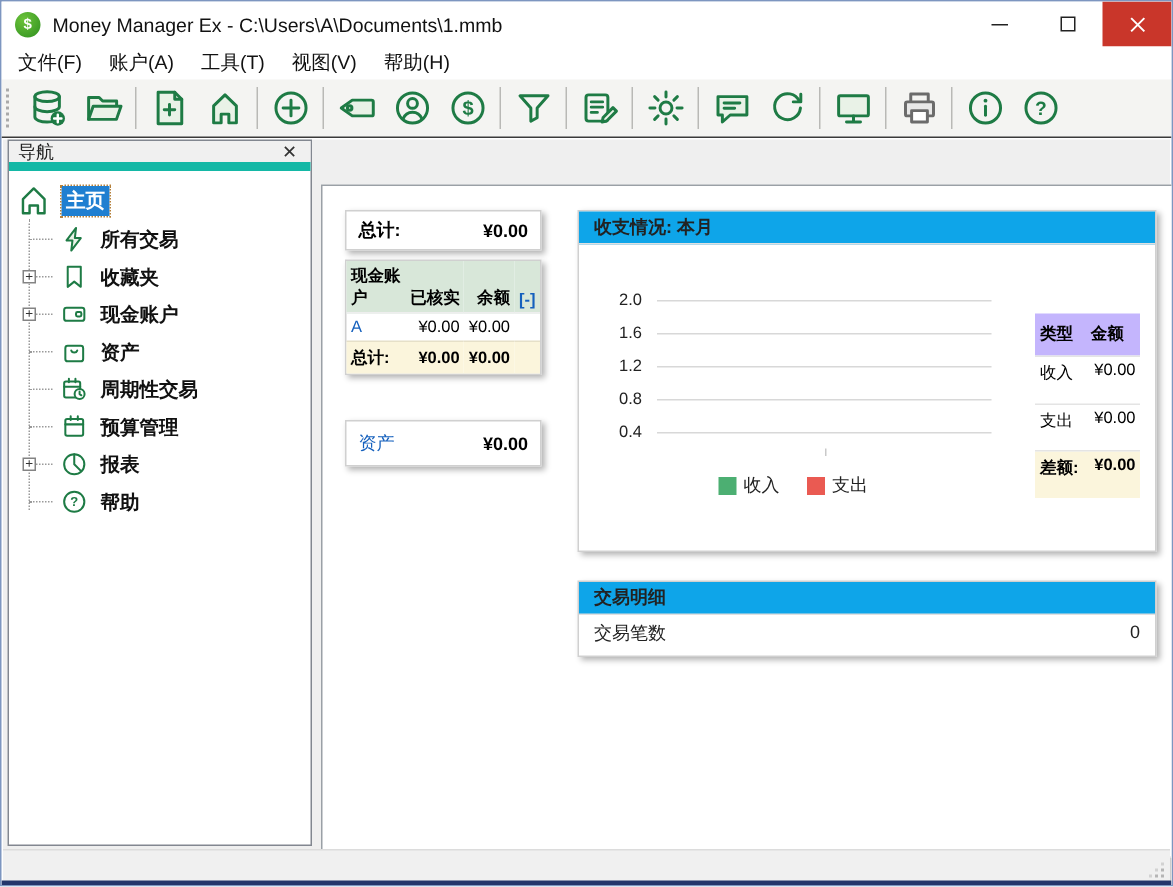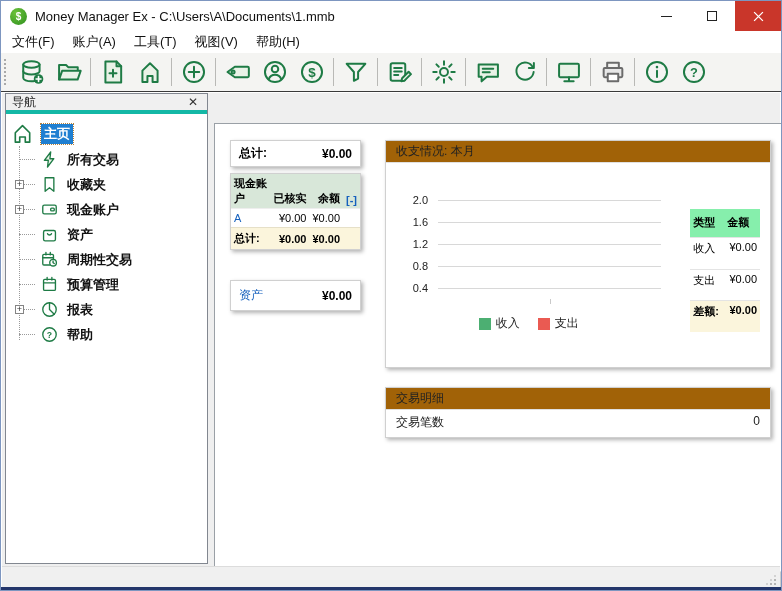--- a/index.html
+++ b/index.html
@@ -27,21 +27,21 @@
   .tb-sep { width:1px; height:28px; background:#b9b9b6; margin:0 3px; }
   .gi { stroke:#1e7b45; fill:none; stroke-width:1.7; stroke-linecap:round; stroke-linejoin:round; }
   .gi-fill { fill:#e9f2e7; }
   .gray { stroke:#6b6b6b; }
 
   
   .client { position:absolute; top:92px; left:1px; right:1px; height:473px; background:#efefef; }
 
   
   .sidebar { position:absolute; top:0; left:3px; width:203px; height:471px; background:#fff; border:1px solid #828790; }
-  .sb-header { height:20px; background:#f0f0f0; border-bottom:4px solid #14b8a6; display:flex; align-items:center; padding:0 6px; }
+  .sb-header { height:20px; background:#f0f0f0; border-bottom:6px solid #14b8a6; display:flex; align-items:center; padding:0 6px; }
   .sb-title { font-size:12px; color:#222; flex:1; }
   .sb-close { font-size:12px; color:#333; width:16px; text-align:center; font-weight:bold; }
   .tree { position:relative; padding-top:6px; }
   .tree::before { content:""; position:absolute; left:13px; top:32px; height:194px; border-left:1px dotted #9a9a9a; }
   .t-root { height:27px; display:flex; align-items:center; padding-left:5px; }
   .t-root svg { width:23px; height:23px; }
   .t-root .t-label { margin-left:7px; background:#1f7fd1; color:#fff; padding:1px 3px; outline:1px dotted #b5803a; }
   .t-row { position:relative; height:25px; display:flex; align-items:center; padding-left:34px; }
   .t-row::before { content:""; position:absolute; left:13px; top:12px; width:16px; border-top:1px dotted #9a9a9a; }
   .t-row svg { width:19px; height:19px; position:relative; background:#fff; }
@@ -59,35 +59,35 @@
   .acct-table th { background:#d8e7d9; font-weight:bold; padding:2px 3px; vertical-align:bottom; }
   .acct-table td { padding:3px 3px; }
   .num { text-align:right; white-space:nowrap; }
   .link { color:#1560bd; }
   .total-row td { background:#fbf5dc; font-weight:bold; border-top:1px solid #e6e0c8; }
   .acct-row td { border-top:1px solid #eee; }
   .card-assets { left:15px; top:156px; width:131px; padding:6px 8px; font-size:12px; }
   .card-assets .val { font-weight:bold; }
 
   .card-chart { left:170px; top:16px; width:386px; height:228px; }
-  .panel-header { height:22px; background:#a16207; border-bottom:1px solid #e0e0e0; display:flex; align-items:center; padding:0 10px; font-size:12px; font-weight:normal; color:#222; }
+  .panel-header { height:22px; background:#0ea5e9; border-bottom:1px solid #e0e0e0; display:flex; align-items:center; padding:0 10px; font-size:12px; font-weight:bold; color:#222; }
   .chart-body { display:flex;gap:29px; }
   .plot { width:282px; margin-left:10px; margin-top:26px; }
   .tick-row { height:22px; display:flex; align-items:center; }
   .tick-label { width:32px; text-align:right; font-size:11px; color:#222; }
   .grid-line { flex:1; border-top:1px solid #d8d8d8; margin-left:10px; }
   .x-tick { height:6px; position:relative; }
   .x-tick::before { content:""; position:absolute; left:58%; top:0; height:5px; border-left:1px solid #c9c9c9; }
   .legend { display:flex; justify-content:center; gap:18px; margin-top:10px; }
   .leg-item { display:flex; align-items:center; gap:5px; font-size:12px; color:#222; }
   .swatch { width:12px; height:12px; }
   .sw-income { background:#4caf72; }
   .sw-expense { background:#ea5a52; }
   .side-table { width:74px; margin:46px 10px 0 auto; border-collapse:collapse; font-size:11px; }
-  .side-table th { background:#86efac; font-weight:bold; padding:2px 3px; text-align:left; }
+  .side-table th { background:#c4b5fd; font-weight:bold; padding:2px 3px; text-align:left; }
   .side-table th.num { text-align:left; }
   .side-table td { padding:3px 3px; border-top:1px solid #e4e4e4; vertical-align:top; }
   .diff-row td { background:#fbf5dc; font-weight:bold; }
 
   .card-trans { left:170px; top:263px; width:386px; }
   .trans-row { display:flex; justify-content:space-between; padding:4px 10px 6px 10px; font-size:12px; color:#222; }
 
   
   .hscroll { position:absolute; left:7px; right:5px; bottom:3px; height:17px; background:#f2f2f2; border:1px solid #e3e3e3; display:flex; align-items:center; }
   .sc-arrow { width:17px; height:100%; display:flex; align-items:center; justify-content:center; }

